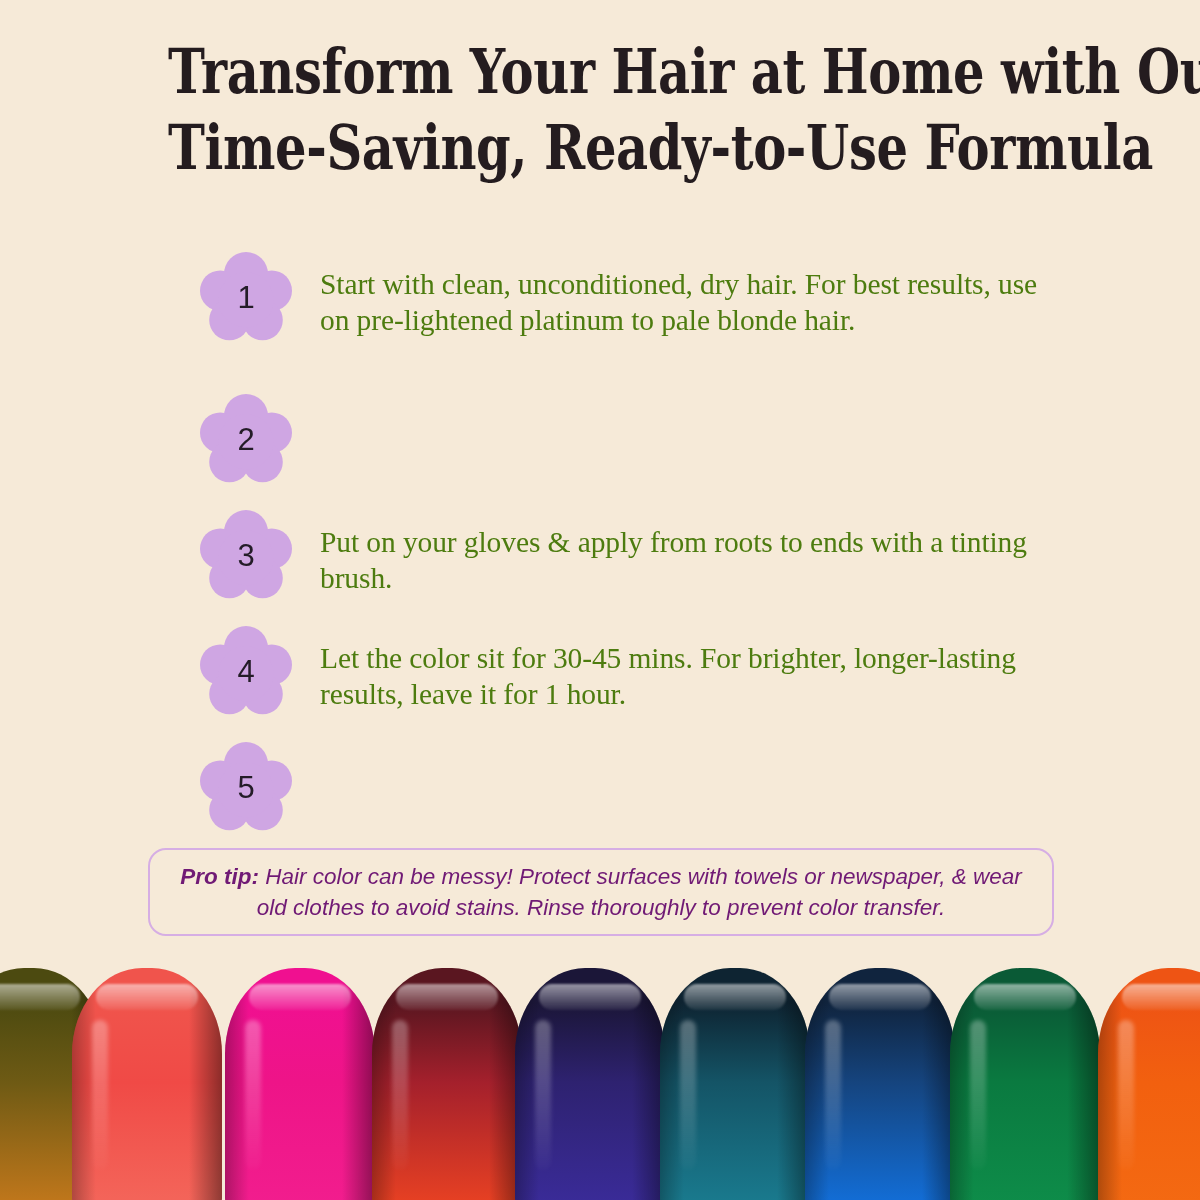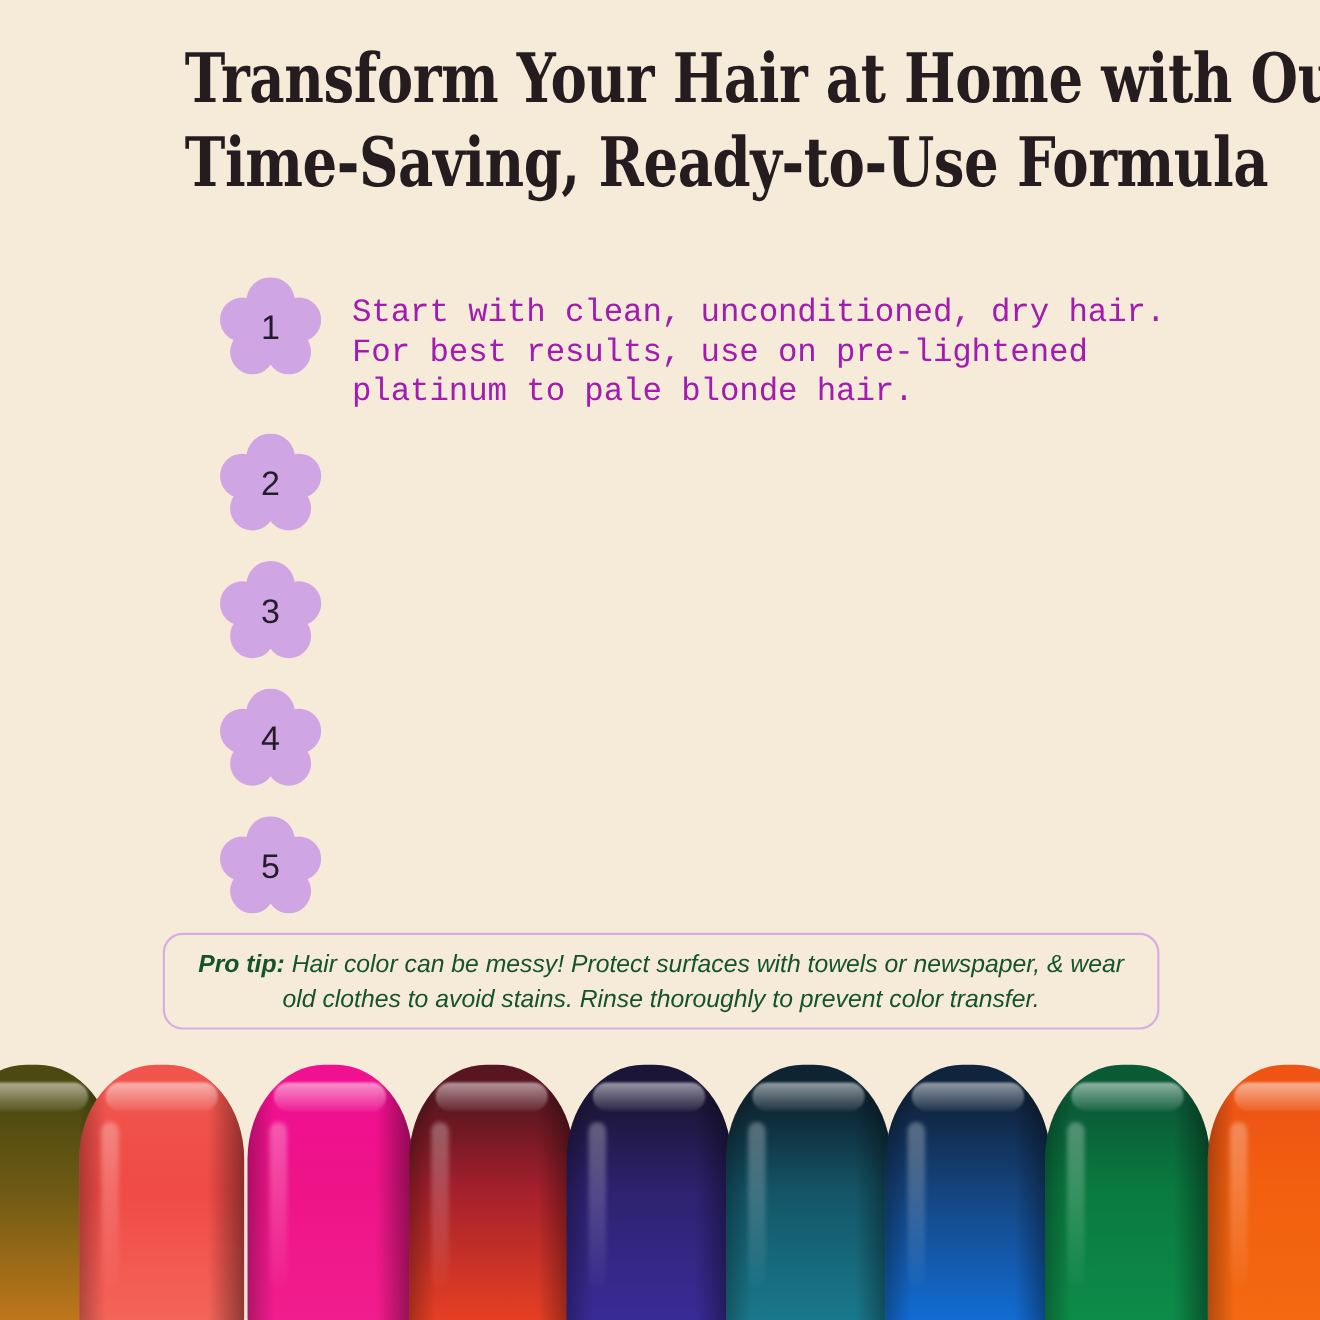--- a/index.html
+++ b/index.html
@@ -91,24 +91,24 @@
     font-family: "Liberation Sans", sans-serif;
     font-size: 31px;
     font-weight: 400;
     color: #241C28;
     line-height: 1;
     padding-bottom: 2px;
   }
 
   .step-text {
     flex: 1 1 auto;
-    font-family: Liberation Mono, monospace;
+    font-family: Liberation Serif, serif;
     font-size: 29.5px;
     line-height: 36px;
-    color: #a21caf;
+    color: #4d7c0f;
     padding-top: 14px;
     letter-spacing: -0.1px;
   }
 
   
   .step.s1 { min-height: 122px; margin-bottom: 20px; }
   .step.s2 { margin-bottom: 24px; }
   .step.s3 { margin-bottom: 24px; }
   .step.s4 { margin-bottom: 24px; }
   .step.s5 { margin-bottom: 0; }
@@ -128,21 +128,21 @@
     justify-content: center;
     text-align: center;
     padding: 6px 24px;
   }
 
   .protip-text {
     font-family: "Liberation Sans", sans-serif;
     font-style: italic;
     font-size: 22.5px;
     line-height: 31px;
-    color: #14532d;
+    color: #701a75;
   }
 
   .protip-label {
     font-weight: 700;
     font-style: italic;
   }
 
   
   .bottles {
     position: absolute;
@@ -259,36 +259,38 @@
             <circle cx="50" cy="24" r="24"></circle>
             <circle cx="78" cy="42" r="22"></circle>
             <circle cx="22" cy="42" r="22"></circle>
             <circle cx="68" cy="74" r="22"></circle>
             <circle cx="32" cy="74" r="22"></circle>
             <circle cx="50" cy="52" r="30"></circle>
           </g>
         </svg>
         <div class="step-num">3</div>
       </div>
+      <div class="step-text">Put on your gloves &amp; apply from roots to ends with a tinting brush.</div>
     </div>
 
     <div class="step s4">
       <div class="step-badge">
         <svg viewBox="0 0 100 100" aria-hidden="true">
           <g fill="#CFA6E3">
             <circle cx="50" cy="24" r="24"></circle>
             <circle cx="78" cy="42" r="22"></circle>
             <circle cx="22" cy="42" r="22"></circle>
             <circle cx="68" cy="74" r="22"></circle>
             <circle cx="32" cy="74" r="22"></circle>
             <circle cx="50" cy="52" r="30"></circle>
           </g>
         </svg>
         <div class="step-num">4</div>
       </div>
+      <div class="step-text">Let the color sit for 30-45 mins. For brighter, longer-lasting results, leave it for 1 hour.</div>
     </div>
 
     <div class="step s5">
       <div class="step-badge">
         <svg viewBox="0 0 100 100" aria-hidden="true">
           <g fill="#CFA6E3">
             <circle cx="50" cy="24" r="24"></circle>
             <circle cx="78" cy="42" r="22"></circle>
             <circle cx="22" cy="42" r="22"></circle>
             <circle cx="68" cy="74" r="22"></circle>

